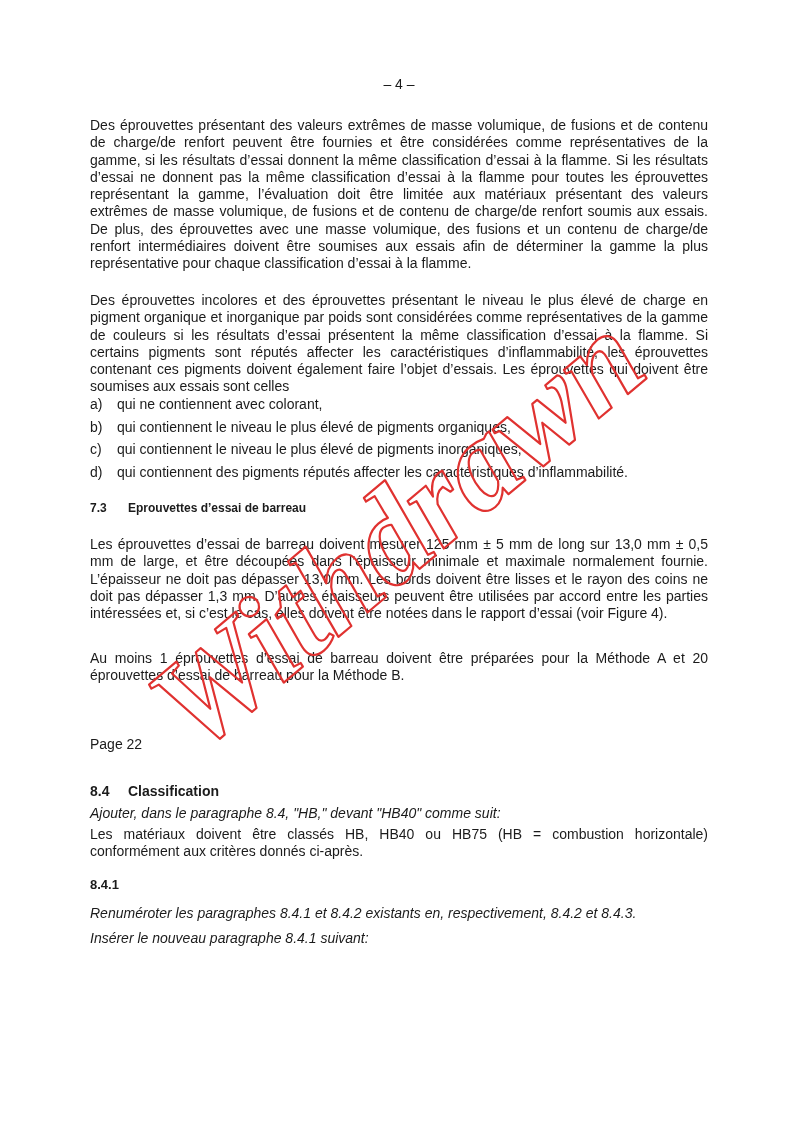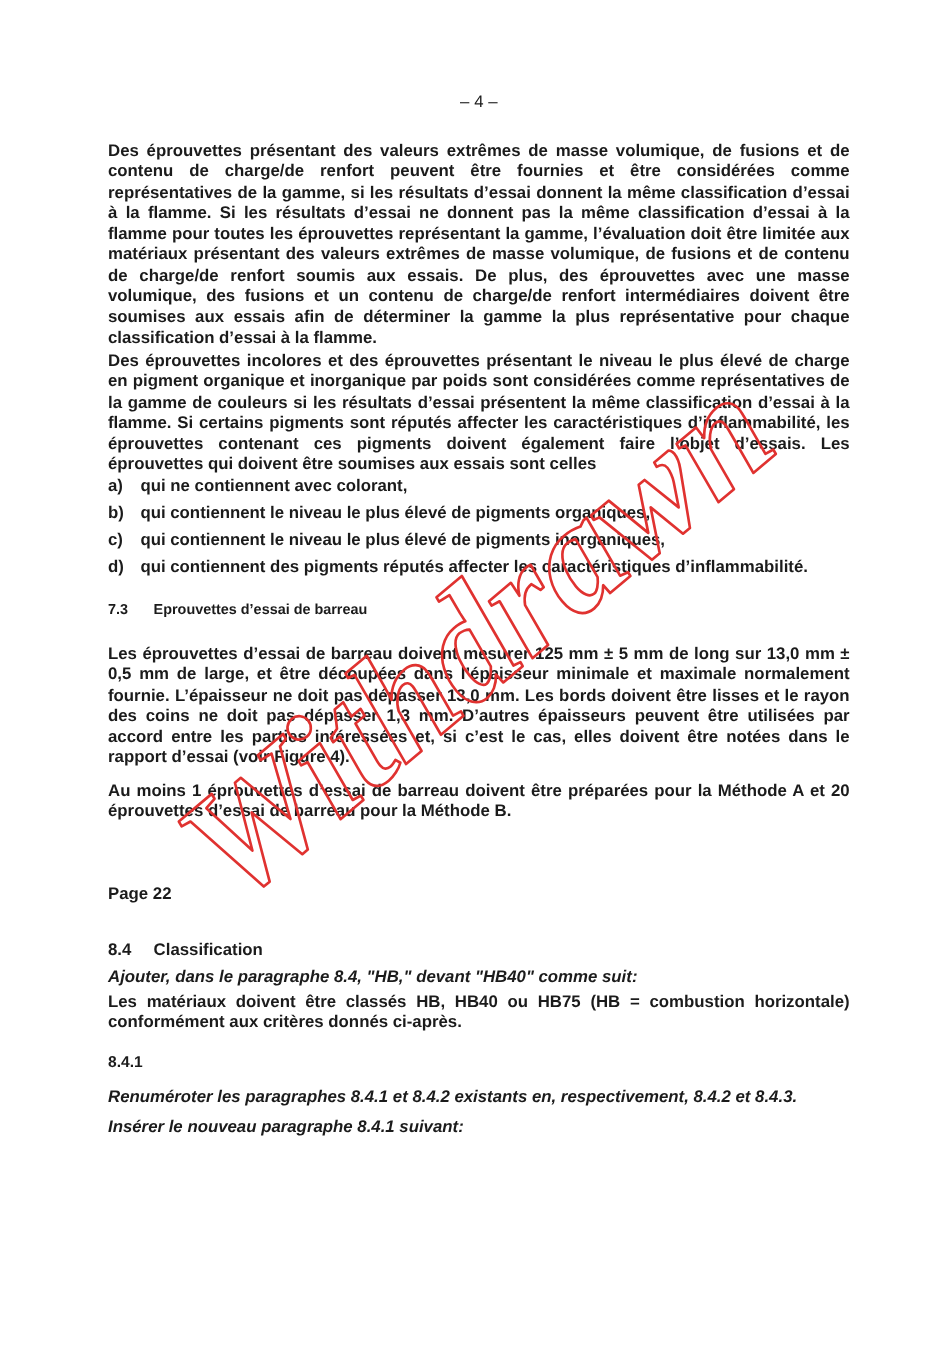--- a/index.html
+++ b/index.html
@@ -12,21 +12,20 @@
     font-family: "Liberation Sans", sans-serif;
     font-size: 14px;
     line-height: 17.3px;
     color: #1b1b1b;
   }
   .blk {
     position: absolute;
     left: 90px;
     width: 618px;
     margin: 0;
-    font-weight: bold;
   }
   .just { text-align: justify; }
   .pg-header { position: absolute; top: 76px; left: 90px; width: 618px; height: 18px; }
   .pg-num { position: absolute; left: 50%; transform: translateX(-50%); white-space: nowrap; }
   .doc-ref { position: absolute; right: 12px; white-space: nowrap; }
   .li { padding-left: 27px; }
   .li-label { position: absolute; left: 0; }
   .head { font-weight: bold; }
   .h-num { display: inline-block; width: 38px; }
   .ital { font-style: italic; }

